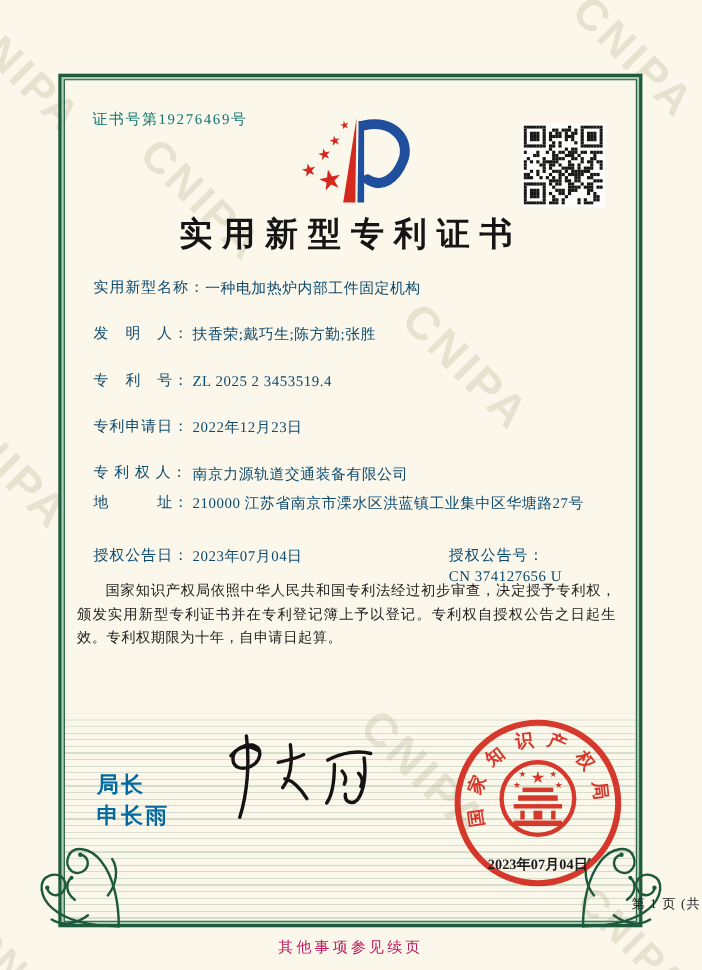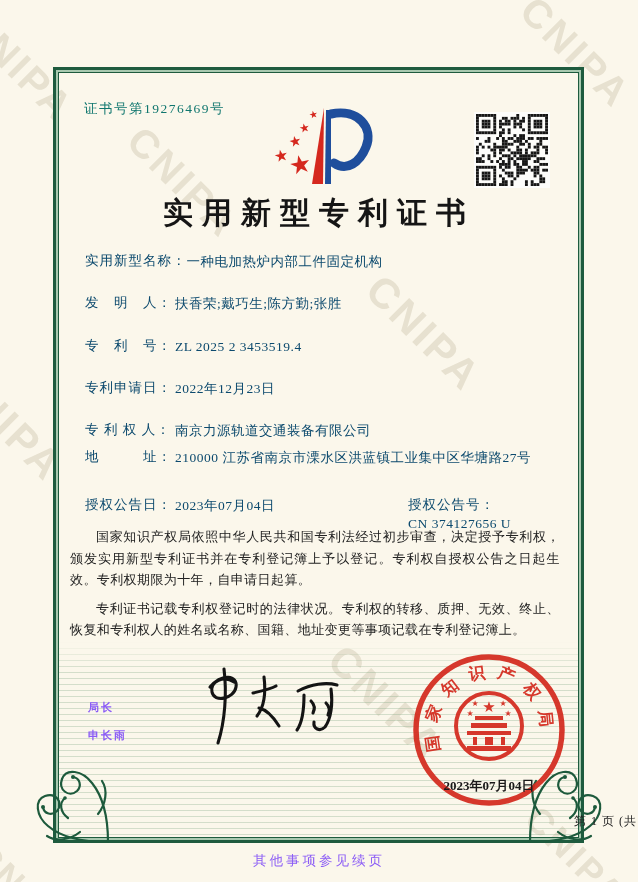--- a/index.html
+++ b/index.html
@@ -41,27 +41,27 @@
   }
   .row{position:absolute;left:85px;font-size:13.5px;color:#0c4a6e;display:flex;}
   .lab{display:inline-block;min-width:90px;white-space:nowrap;letter-spacing:1px;}
   .val{display:inline-block;max-width:382px;letter-spacing:0.5px;line-height:19px;}
   .pair2{position:absolute;left:323px;top:0;display:flex;flex-direction:column;}
   .paras{position:absolute;left:70px;top:526px;width:502px;font-size:13px;
          line-height:21.5px;color:#222;letter-spacing:0.4px;text-align:justify;}
   .paras p{margin:0 12px 7px 0;text-indent:2em;}
   .sig-title,.sig-name{
     position:absolute;left:88px;font-family:"Liberation Sans","DejaVu Sans",sans-serif;
-    font-weight:700;font-size:11px;color:#8b5cf6;letter-spacing:2px;
+    font-weight:700;font-size:20px;color:#0369a1;letter-spacing:2px;
   }
   .sig-title{top:700px;} .sig-name{top:728px;}
   .signature{position:absolute;left:180px;top:663px;}
   .seal{position:absolute;left:409px;top:650px;width:160px;height:160px;}
   .page-num{position:absolute;left:0;top:813px;width:100%;text-align:right;font-size:12px;color:#222;letter-spacing:1px;margin-left:32px;}
-  .cont-note{position:absolute;left:0;top:852px;width:100%;text-align:center;font-size:13.5px;color:#8b5cf6;letter-spacing:3px;}
+  .cont-note{position:absolute;left:0;top:852px;width:100%;text-align:center;font-size:13.5px;color:#be185d;letter-spacing:3px;}
   .flourish{position:absolute;width:96px;height:96px;}
   .flourish.bl{left:16px;top:750px;}
   .flourish.br{left:526px;top:750px;transform:scaleX(-1);}
 </style>
 </head>
 <body>
 
 <span class="wm" style="left:-14px;top:2px;font-size:40px;">CNIPA</span>
 <span class="wm" style="left:150px;top:118px;font-size:40px;">CNIPA</span>
 <span class="wm" style="left:543px;top:-12px;font-size:40px;">CNIPA</span>
@@ -459,21 +459,20 @@
   <span class="lab">授权公告日：</span>
   <span class="val">2023年07月04日</span>
   <span class="pair2">
     <span class="lab">授权公告号：</span>
     <span class="val">CN 374127656 U</span>
   </span>
 </div>
 
 <div class="paras">
   <p>国家知识产权局依照中华人民共和国专利法经过初步审查，决定授予专利权，颁发实用新型专利证书并在专利登记簿上予以登记。专利权自授权公告之日起生效。专利权期限为十年，自申请日起算。</p>
-  <p>专利证书记载专利权登记时的法律状况。专利权的转移、质押、无效、终止、恢复和专利权人的姓名或名称、国籍、地址变更等事项记载在专利登记簿上。</p>
 </div>
 
 <div class="sig-title">局长</div>
 <div class="sig-name">申长雨</div>
 <svg class="signature" width="170" height="85" viewBox="0 0 170 85">
   <g fill="none" stroke="#141414" stroke-width="3.1" stroke-linecap="round" stroke-linejoin="round">
     <path d="M30,24 C42,10 58,12 56,24 C54,36 34,40 32,29 C30,18 44,12 54,19"></path>
     <path d="M44,6 C47,30 45,58 38,80"></path>
     <path d="M84,14 C86,30 84,44 77,53"></path>
     <path d="M73,30 C82,28 91,26 96,23"></path>

